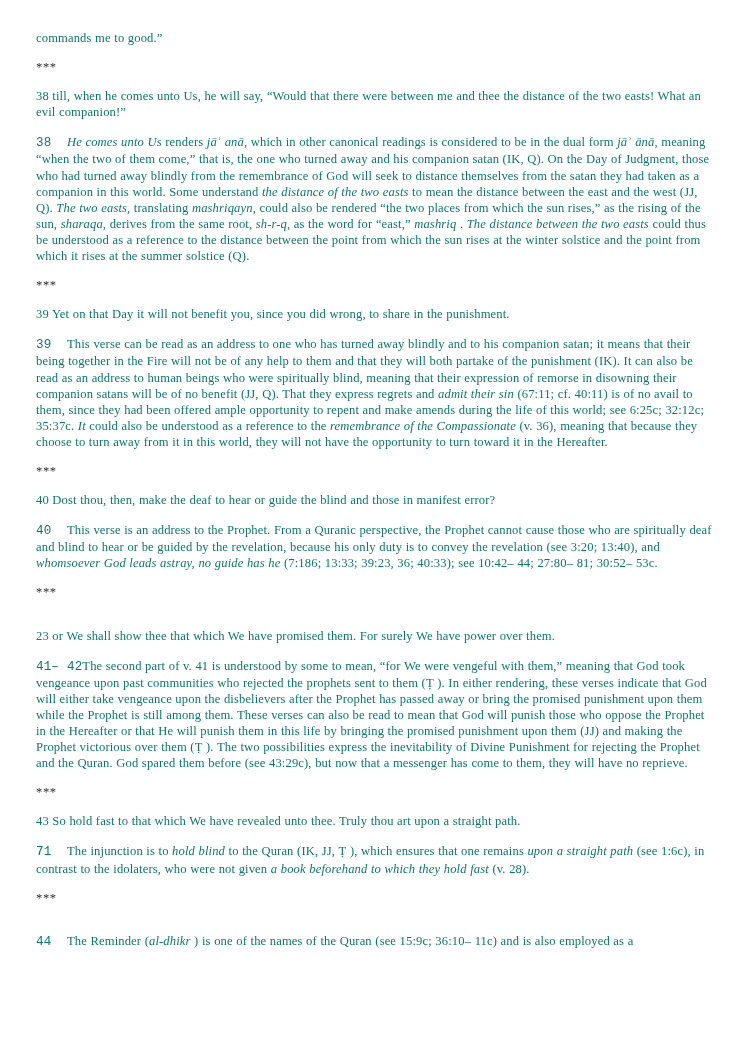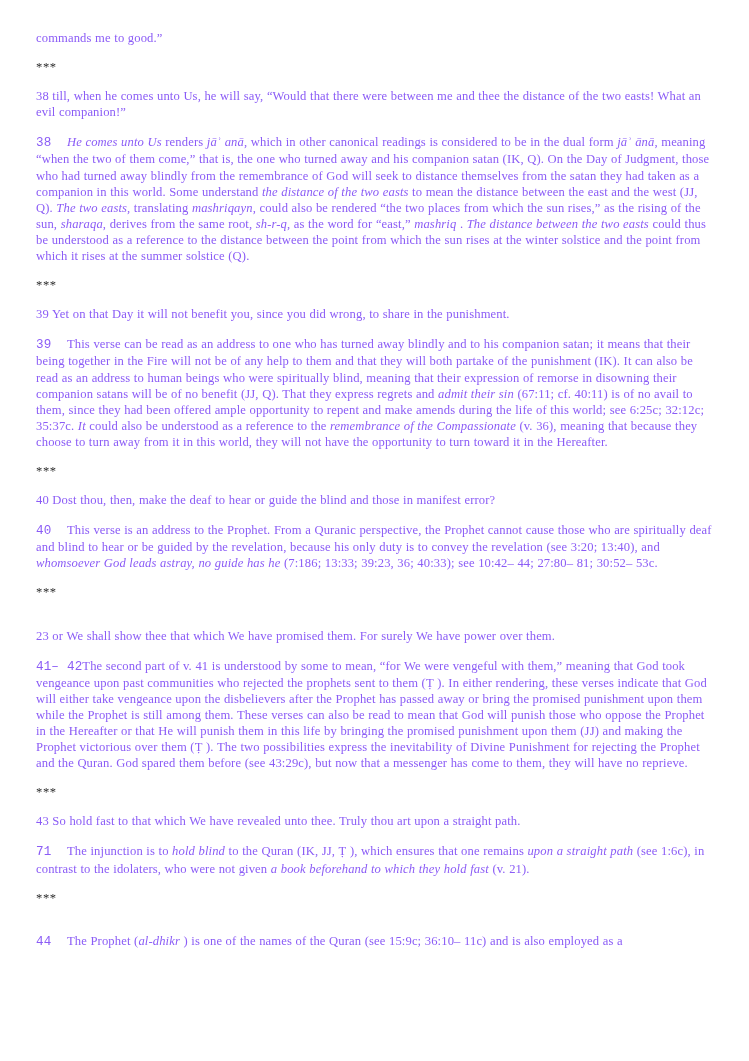--- a/index.html
+++ b/index.html
@@ -25,21 +25,21 @@
     top: 30px;
     width: 681px;
   }
   .para {
     font-size: 12.6px;
     line-height: 16.1px;
     text-align: left;
     margin: 0 0 0 0;
     letter-spacing: 0.01em;
     word-spacing: 0.02em;
-    color: #8b5cf6;
+    color: #0f766e;
     text-rendering: optimizeLegibility;
   }
   .gap-comm    { height: 14px; }
   .gap-sep     { height: 13px; }
   .gap-after-sep { height: 13px; }
   .gap-tight   { height: 14px; }
 
   .sep {
     font-size: 12.6px;
     line-height: 16.1px;
@@ -84,20 +84,20 @@
       <div class="gap-after-sep"></div>
       <div class="gap-tight"></div>
       <p class="para"><span>23 or We shall show thee that which We have promised them. For surely We have power over them.</span></p>
       <div class="gap-comm"></div>
       <p class="para"><span class="vnum-tab">41– 42</span><span>The second part of v. 41 is understood by some to mean, “for We were vengeful with them,” meaning that God took vengeance upon past communities who rejected the prophets sent to them (Ṭ ). In either rendering, these verses indicate that God will either take vengeance upon the disbelievers after the Prophet has passed away or bring the promised punishment upon them while the Prophet is still among them. These verses can also be read to mean that God will punish those who oppose the Prophet in the Hereafter or that He will punish them in this life by bringing the promised punishment upon them (JJ) and making the Prophet victorious over them (Ṭ ). The two possibilities express the inevitability of Divine Punishment for rejecting the Prophet and the Quran. God spared them before (see 43:29c), but now that a messenger has come to them, they will have no reprieve.</span></p>
       <div class="gap-sep"></div>
       <p class="sep">***</p>
       <div class="gap-after-sep"></div>
       <p class="para"><span>43 So hold fast to that which We have revealed unto thee. Truly thou art upon a straight path.</span></p>
       <div class="gap-comm"></div>
-      <p class="para"><span class="vnum-tab">71</span><span>The injunction is to </span><i>hold blind</i><span> to the Quran (IK, JJ, Ṭ ), which ensures that one remains </span><i>upon a straight path</i><span> (see 1:6c), in contrast to the idolaters, who were not given </span><i>a book beforehand to which they hold fast</i><span> (v. 21).</span></p>
+      <p class="para"><span class="vnum-tab">71</span><span>The injunction is to </span><i>hold blind</i><span> to the Quran (IK, JJ, Ṭ ), which ensures that one remains </span><i>upon a straight path</i><span> (see 1:6c), in contrast to the idolaters, who were not given </span><i>a book beforehand to which they hold fast</i><span> (v. 28).</span></p>
       <div class="gap-sep"></div>
       <p class="sep">***</p>
       <div class="gap-after-sep"></div>
       <div class="gap-comm"></div>
-      <p class="para"><span class="vnum-tab">44</span><span>The Prophet (</span><i>al-dhikr</i><span> ) is one of the names of the Quran (see 15:9c; 36:10– 11c) and is also employed as a</span></p>
+      <p class="para"><span class="vnum-tab">44</span><span>The Reminder (</span><i>al-dhikr</i><span> ) is one of the names of the Quran (see 15:9c; 36:10– 11c) and is also employed as a</span></p>
     </div>
 </div>
 
 </body></html>

